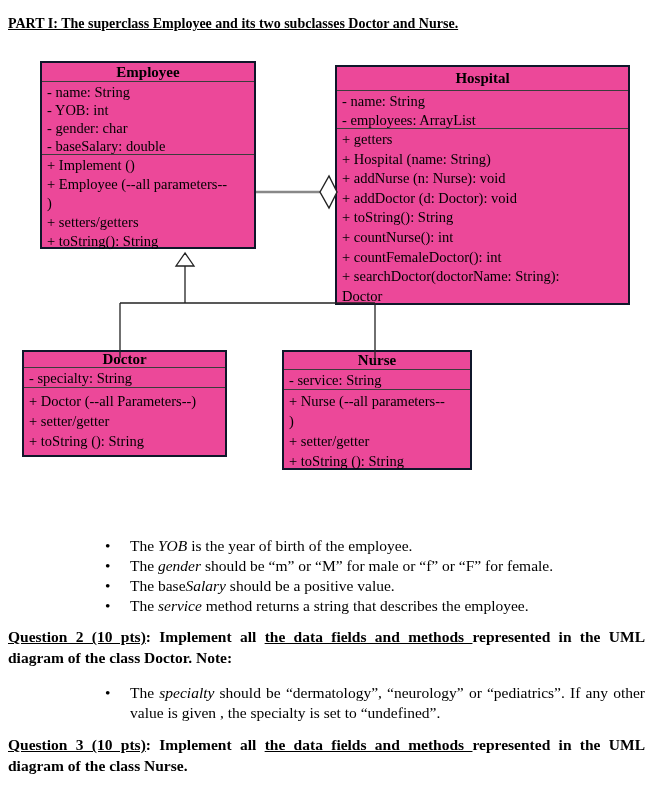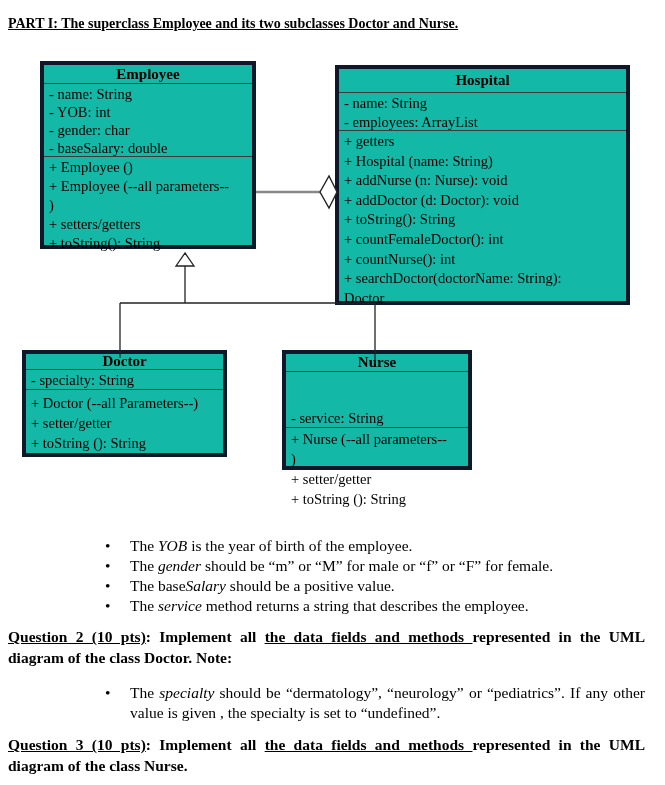--- a/index.html
+++ b/index.html
@@ -9,21 +9,21 @@
 
   
   .b { font-weight:bold; }
   .i { font-style:italic; }
   .u { text-decoration:underline; }
 
   .part-title { position:absolute; left:8px; top:13px; font-size:14px; line-height:21px; }
 
   
   .diagram { position:absolute; left:0; top:56px; width:665px; height:422px; }
-  .uml-box { position:absolute; background:#14b8a6; border:4px solid #0f172a; font-size:14.5px; }
+  .uml-box { position:absolute; background:#ec4899; border:2px solid #0f172a; font-size:14.5px; }
   .uml-title { font-weight:bold; text-align:center; border-bottom:1px solid #3c3c3c; font-size:15px; }
   .uml-attrs { border-bottom:1px solid #3c3c3c; padding:1px 0 0 5px; }
   .uml-methods { padding:1px 0 0 5px; }
   .uml-line { white-space:nowrap; }
 
   .employee { left:40px; top:5px; width:216px; height:188px; }
   .employee .uml-title { height:19px; line-height:18px; }
   .employee .uml-attrs { height:73px; }
   .employee .uml-attrs .uml-line { line-height:18px; }
   .employee .uml-methods .uml-line { line-height:19px; }
@@ -36,21 +36,21 @@
 
   .doctor { left:22px; top:294px; width:205px; height:107px; }
   .doctor .uml-title { height:16px; line-height:15px; }
   .doctor .uml-attrs { height:20px; }
   .doctor .uml-attrs .uml-line { line-height:18px; }
   .doctor .uml-methods { padding-top:3px; }
   .doctor .uml-methods .uml-line { line-height:20px; }
 
   .nurse { left:282px; top:294px; width:190px; height:120px; }
   .nurse .uml-title { height:18px; line-height:17px; }
-  .nurse .uml-attrs { height:20px;margin-top:36px; }
+  .nurse .uml-attrs { height:20px; }
   .nurse .uml-attrs .uml-line { line-height:18px; }
   .nurse .uml-methods .uml-line { line-height:20px; }
 
   .connectors { position:absolute; left:0; top:0; width:665px; height:422px; pointer-events:none; z-index:5; }
 
   
   .q-head { position:absolute; left:8px; width:637px; font-size:15.5px; line-height:20.5px; }
   .q1 { top:481px; } .q2 { top:627px; } .q3 { top:735px; }
   .jline { text-align:justify; text-align-last:justify; }
 
@@ -72,42 +72,42 @@
 
     <div class="uml-box employee">
       <div class="uml-title">Employee</div>
       <div class="uml-attrs">
           <div class="uml-line">- name: String</div>
           <div class="uml-line">- YOB: int</div>
           <div class="uml-line">- gender: char</div>
           <div class="uml-line">- baseSalary: double</div>
         </div>
       <div class="uml-methods">
-          <div class="uml-line">+ Employee ()</div>
+          <div class="uml-line">+ Implement ()</div>
           <div class="uml-line">+ Employee (--all parameters--</div>
           <div class="uml-line">)</div>
           <div class="uml-line">+ setters/getters</div>
           <div class="uml-line">+ toString(): String</div>
         </div>
     </div>
 
     <div class="uml-box hospital">
       <div class="uml-title">Hospital</div>
       <div class="uml-attrs">
           <div class="uml-line">- name: String</div>
           <div class="uml-line">- employees: ArrayList</div>
         </div>
       <div class="uml-methods">
           <div class="uml-line">+ getters</div>
           <div class="uml-line">+ Hospital (name: String)</div>
           <div class="uml-line">+ addNurse (n: Nurse): void</div>
           <div class="uml-line">+ addDoctor (d: Doctor): void</div>
           <div class="uml-line">+ toString(): String</div>
+          <div class="uml-line">+ countNurse(): int</div>
           <div class="uml-line">+ countFemaleDoctor(): int</div>
-          <div class="uml-line">+ countNurse(): int</div>
           <div class="uml-line">+ searchDoctor(doctorName: String):</div>
           <div class="uml-line">Doctor</div>
         </div>
     </div>
 
     <div class="uml-box doctor">
       <div class="uml-title">Doctor</div>
       <div class="uml-attrs">
           <div class="uml-line">- specialty: String</div>
         </div>

